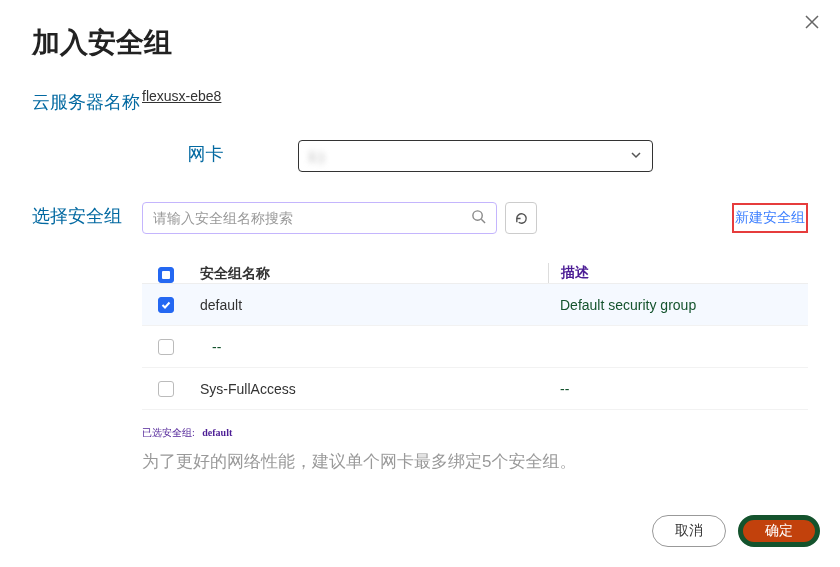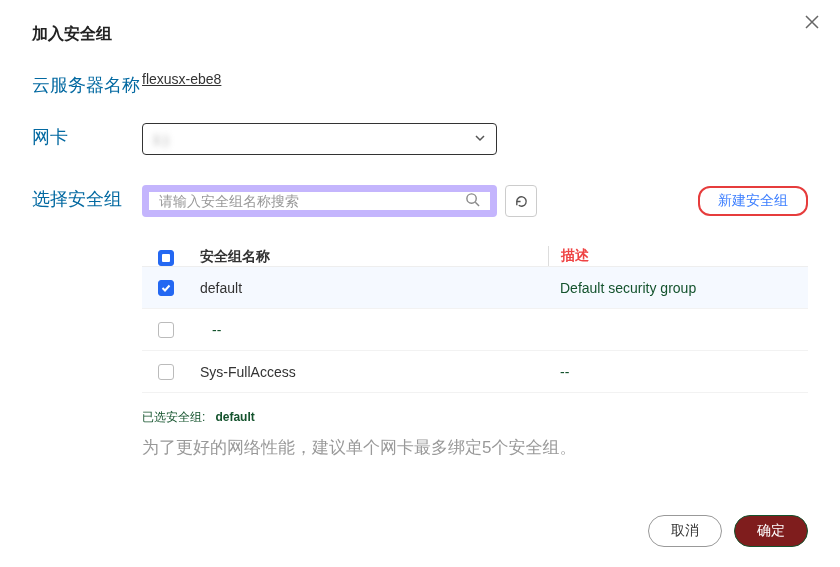--- a/index.html
+++ b/index.html
@@ -24,31 +24,31 @@
       width: 20px;
       height: 20px;
       cursor: pointer;
       color: #666;
       display: flex;
       align-items: center;
       justify-content: center;
     }
     .close-btn svg { width: 14px; height: 14px; }
     .title {
-      font-size: 16px;
+      font-size: 28px;
       font-weight: 600;
       color: #222;
       margin-bottom: 26px;
     }
     .row {
       display: flex;
       align-items: flex-start;
       margin-bottom: 26px;
     }
-    .row.nic-row { margin-bottom: 30px; }
+    .row.nic-row { margin-bottom: 30px; justify-content: center; }
     .row.sg-row { margin-bottom: 10px; }
     .label {
       width: 110px;
       flex-shrink: 0;
       color: #0369a1;
       font-size: 18px;
       padding-top: 2px;
     }
     .value-text {
       font-size: 14px;
@@ -76,21 +76,21 @@
     .chevron svg { width: 12px; height: 12px; }
     .search-wrap {
       display: flex;
       align-items: center;
       gap: 8px;
       flex: 1;
     }
     .search-box {
       width: 355px;
       height: 32px;
-      border: 7px solid #c4b5fd;
+      border: 1px solid #c4b5fd;
       border-radius: 4px;
       display: flex;
       align-items: center;
       padding: 0 10px;
       justify-content: space-between;
       gap: 40px;
     }
     .search-input {
       border: none;
       outline: none;
@@ -109,22 +109,22 @@
       display: flex;
       align-items: center;
       justify-content: center;
       cursor: pointer;
       color: #555;
     }
     .refresh-btn svg { width: 15px; height: 15px; }
     .new-sg {
       margin-left: auto;
       border: 2.5px solid #e63c3c;
-      padding: 4px 18px;
-      border-radius: 12px;
+      padding: 4px 1px;
+      border-radius: 0;
     }
     .new-sg a {
       color: #3d7fff;
       font-size: 14px;
       text-decoration: none;
       cursor: pointer;
     }
     .table-area {
       margin-left: 110px;
       margin-top: 4px;
@@ -134,21 +134,21 @@
     }
     .thead {
       display: flex;
       align-items: flex-end;
       height: 40px;
       border-bottom: 1px solid #eee;
       padding-left: 16px;
     }
     .th-check { width: 42px; display: flex; align-items: center; }
     .th-name { flex: 1; font-weight: 600; color: #333; }
-    .th-desc { width: 260px; font-weight: 600; color: #ef4444; border-left: 1px solid #ddd; padding-left: 12px; height: 20px; display: flex; align-items: center;}
+    .th-desc { width: 260px; font-weight: 600; color: #4c1d95; border-left: 1px solid #ddd; padding-left: 12px; height: 20px; display: flex; align-items: center;}
     .trow {
       display: flex;
       align-items: center;
       height: 42px;
       padding-left: 16px;
       border-bottom: 1px solid #f2f2f2;
     }
     .trow.selected { background: #f5f9ff; }
     .td-check { width: 42px; display: flex; align-items: center; }
     .td-name { flex: 1; color: #333; }
@@ -178,55 +178,56 @@
     .cbox.checked {
       background: #2468f2;
       border-color: #2468f2;
     }
     .cbox.checked svg {
       width: 10px; height: 10px; color: #fff;
     }
     .selected-line {
       margin-left: 110px;
       margin-top: 16px;
-      font-size: 12px;
-      color: #14532d;
+      font-size: 10px;
+      color: #4c1d95;
+      font-family: Liberation Serif, serif;
     }
     .selected-line .val { font-weight: 600; }
     .tip {
       margin-left: 110px;
       margin-top: 10px;
       font-size: 17px;
       color: #999;
     }
     .footer {
       position: absolute;
       bottom: 20px;
-      right: 32px;
+      right: 20px;
       display: flex;
       gap: 12px;
     }
     .btn {
       height: 32px;
       padding: 0 22px;
       border-radius: 16px;
       font-size: 14px;
       cursor: pointer;
       display: flex;
       align-items: center;
       justify-content: center;
     }
     .btn-cancel {
       background: #fff;
       border: 1px solid #999;
       color: #333;
     }
     .btn-ok {
-      background: #7f1d1d;
-      border: 1px solid #14532d;
+      background: #c2410c;
+      border: 5px solid #14532d;
       color: #fff;
     }
   </style>
 </head>
 <body>
 
 <div class="modal">
   <div class="close-btn">
     <svg viewBox="0 0 14 14" fill="none" stroke="currentColor" stroke-width="1.5">
         <path d="M1 1 L13 13 M13 1 L1 13"></path>

